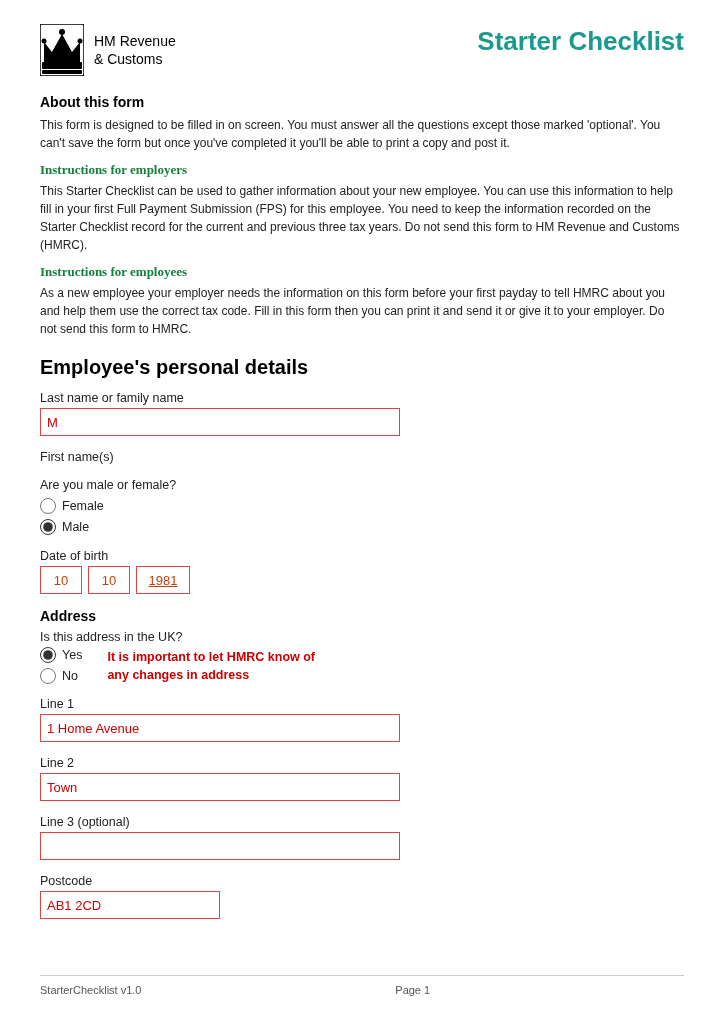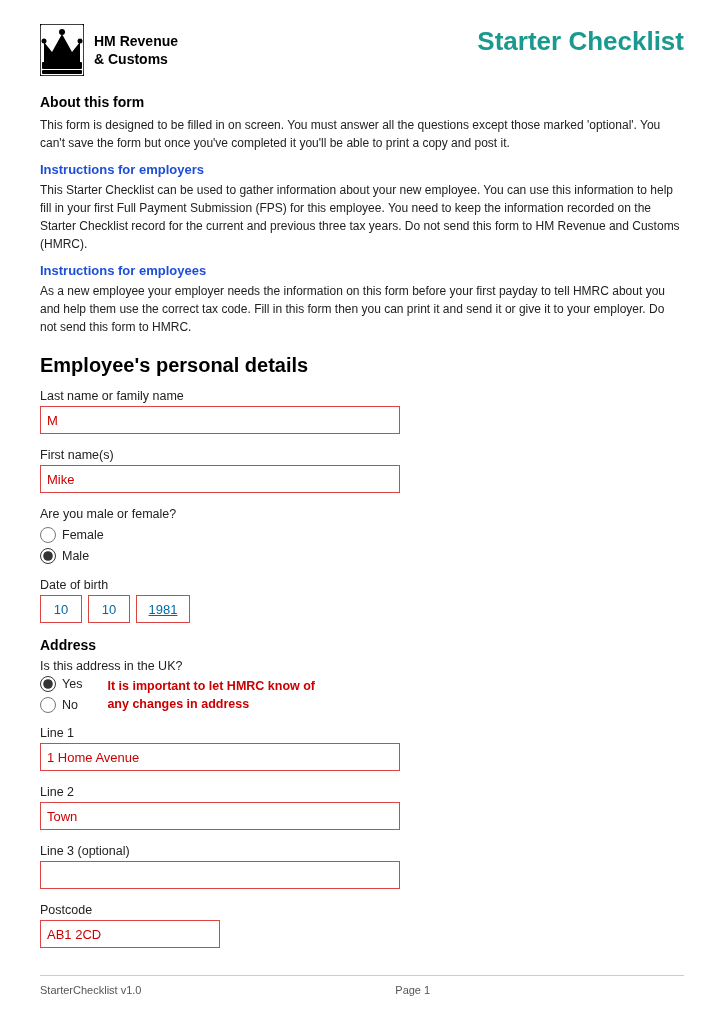--- a/index.html
+++ b/index.html
@@ -36,21 +36,21 @@
       gap: 10px;
     }
 
     .logo-crown {
       width: 44px;
       height: 52px;
     }
 
     .logo-text {
       font-size: 14px;
-      font-weight: bold;
+      font-weight: normal;
       color: #000;
       line-height: 1.3;
     }
 
     .page-title {
       font-size: 26px;
       font-weight: bold;
       color: #1a9a8e;
       margin-top: 2px;
     }
@@ -60,23 +60,24 @@
       font-size: 14px;
       font-weight: bold;
       color: #000;
       margin-bottom: 6px;
       margin-top: 4px;
     }
 
     .subsection-title {
       font-size: 13px;
       font-weight: bold;
-      color: #1d4ed8;
+      color: #15803d;
       margin-bottom: 4px;
       margin-top: 10px;
+      font-family: Liberation Serif, serif;
     }
 
     .body-text {
       font-size: 12px;
       color: #222;
       line-height: 1.5;
       margin-bottom: 6px;
     }
 
     
@@ -153,21 +154,21 @@
       gap: 6px;
       margin-top: 3px;
     }
 
     .dob-input {
       width: 42px;
       height: 28px;
       border: 1.5px solid #d44;
       padding: 2px 4px;
       font-size: 13px;
-      color: #0369a1;
+      color: #c2410c;
       text-align: center;
       outline: none;
       background: #fff;
     }
 
     .dob-input.year {
       width: 54px;
       text-decoration: underline;
     }
 
@@ -255,21 +256,20 @@
   <div>
     <div class="employee-section-title">Employee's personal details</div>
 
     <div class="field-group">
       <label class="field-label">Last name or family name</label>
       <input class="text-input" type="text" value="M" style="">
     </div>
 
     <div class="field-group">
       <label class="field-label">First name(s)</label>
-      <input class="text-input" type="text" value="Mike" style="">
     </div>
 
     <div class="radio-group">
       <div class="radio-question">Are you male or female?</div>
       <label class="radio-option">
         <input type="radio" name="gender" style="">
         <span>Female</span>
       </label>
       <label class="radio-option">
         <input type="radio" name="gender" checked="" style="">

